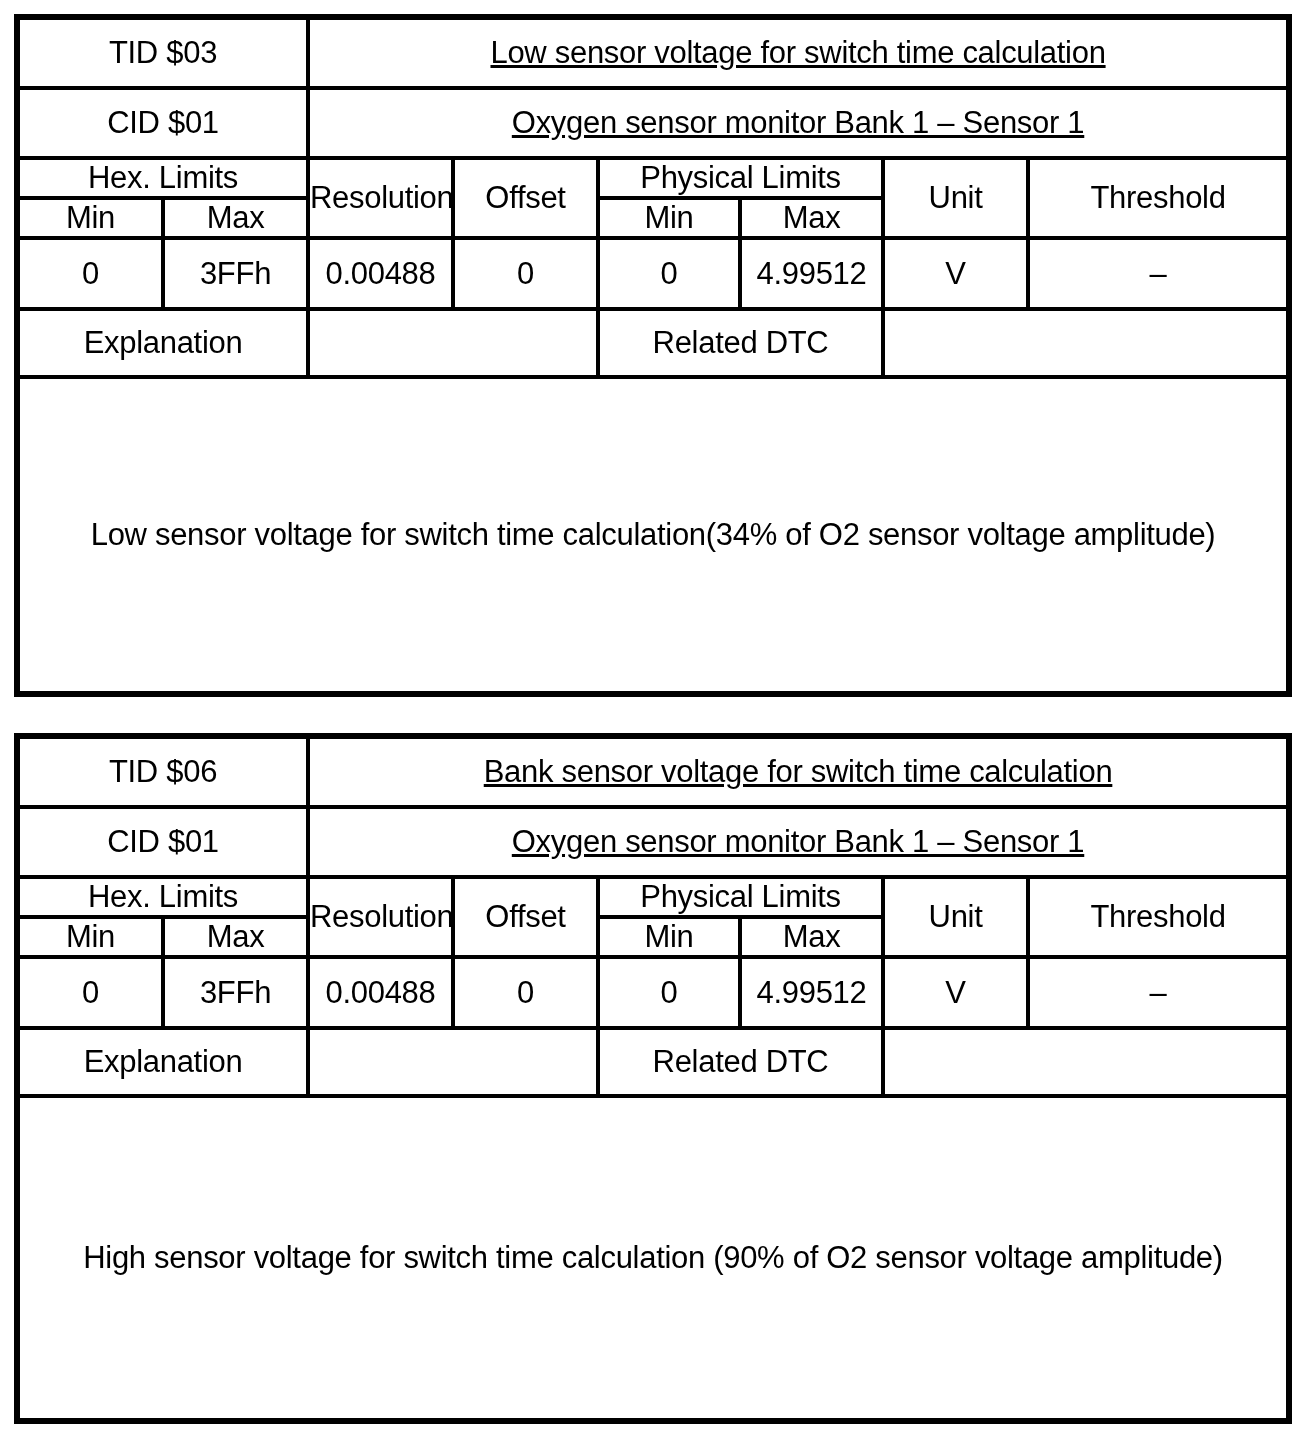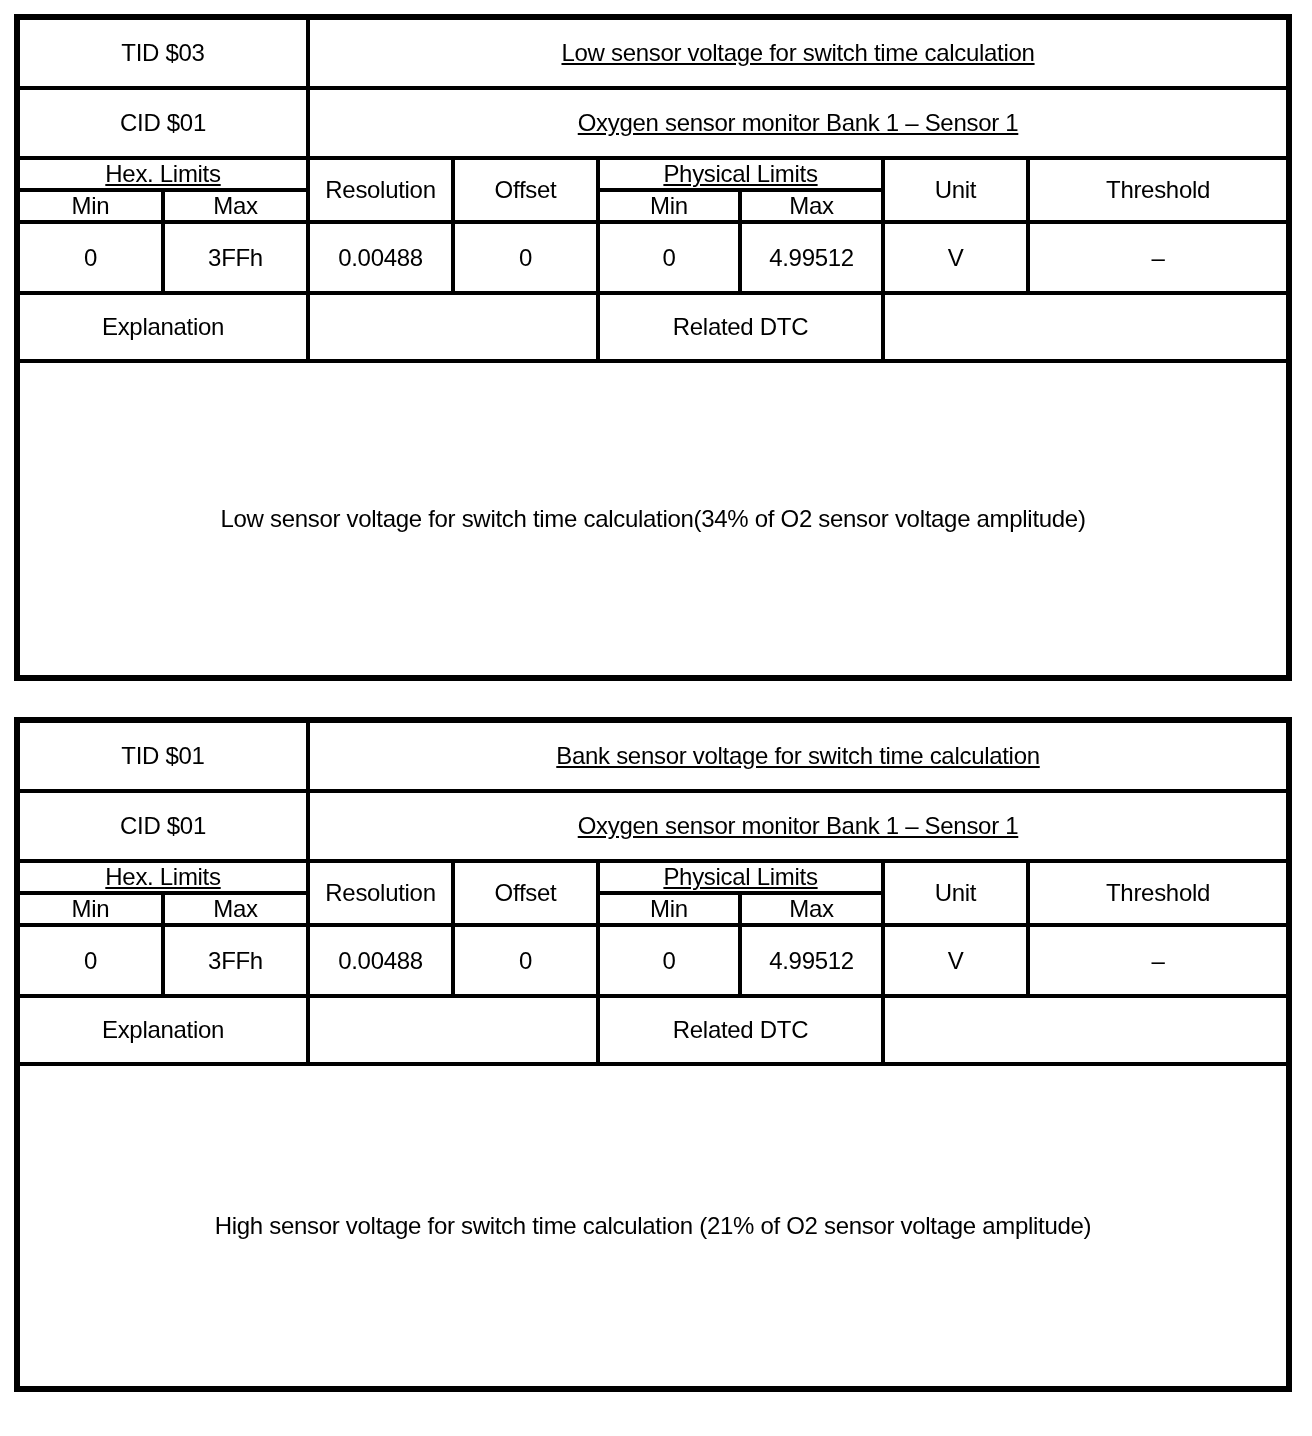--- a/index.html
+++ b/index.html
@@ -20,21 +20,21 @@
     border-collapse: collapse;
     table-layout: fixed;
     width: 1274px;
     background: #ffffff;
   }
   table.spec + table.spec {
     margin-top: 36px;
   }
   table.spec td {
     border: 4px solid #000000;
-    font-size: 24px;
+    font-size: 31px;
     letter-spacing: -0.3px;
     text-align: center;
     vertical-align: middle;
     padding: 0;
     overflow: hidden;
     white-space: nowrap;
   }
   
   table.spec {
     border: 6px solid #000000;
@@ -55,21 +55,21 @@
   tr.row-values td { height: 67px; }
   tr.row-labels td { height: 64px; }
   tr.row-area td { height: 312px; }
   table.t2 tr.row-area td { height: 320px; }
   td.desc {
     text-align: left;
     padding-left: 8px;
     text-decoration: underline;
   }
   
-  td.group-head { border-bottom-width: 3px; text-decoration: underline; }
+  td.group-head { border-bottom-width: 3px; }
   tr.row-subhead-bot td.subcell { border-top-width: 3px; }
   td.area-cell {
     text-align: left;
     padding-left: 8px;
     white-space: normal;
   }
 </style>
 </head>
 <body>
 
@@ -137,21 +137,21 @@
         <col class="c2">
         <col class="c3">
         <col class="c4">
       <col class="c5">
         <col class="c6">
         <col class="c7">
         <col class="c8">
     </colgroup>
     <tbody>
         <tr class="row-tid">
-      <td colspan="2">TID $01</td>
+      <td colspan="2">TID $06</td>
       <td colspan="6" class="desc">Bank sensor voltage for switch time calculation</td>
     </tr>
     <tr class="row-cid">
       <td colspan="2">CID $01</td>
       <td colspan="6" class="desc">Oxygen sensor monitor Bank 1 – Sensor 1</td>
     </tr>
     <tr class="row-subhead-top">
       <td colspan="2" class="group-head">Hex. Limits</td>
       <td rowspan="2">Resolution</td>
       <td rowspan="2">Offset</td>
@@ -175,18 +175,18 @@
       <td>V</td>
       <td>–</td>
     </tr>
     <tr class="row-labels">
       <td colspan="2">Explanation</td>
       <td colspan="2"></td>
       <td colspan="2">Related DTC</td>
       <td colspan="2"></td>
     </tr>
     <tr class="row-area">
-      <td colspan="8" class="area-cell">High sensor voltage for switch time calculation (21% of O2 sensor voltage amplitude)</td>
+      <td colspan="8" class="area-cell">High sensor voltage for switch time calculation (90% of O2 sensor voltage amplitude)</td>
     </tr>
   </tbody>
     </table>
 
 </div>
 
 </body></html>

